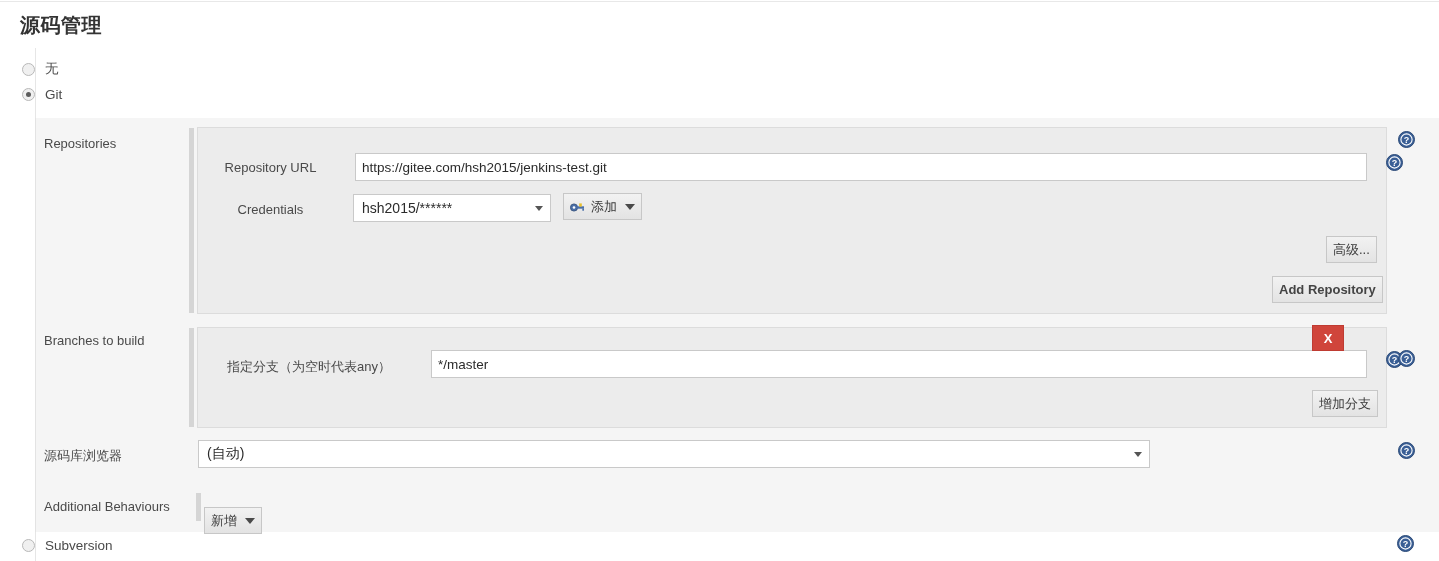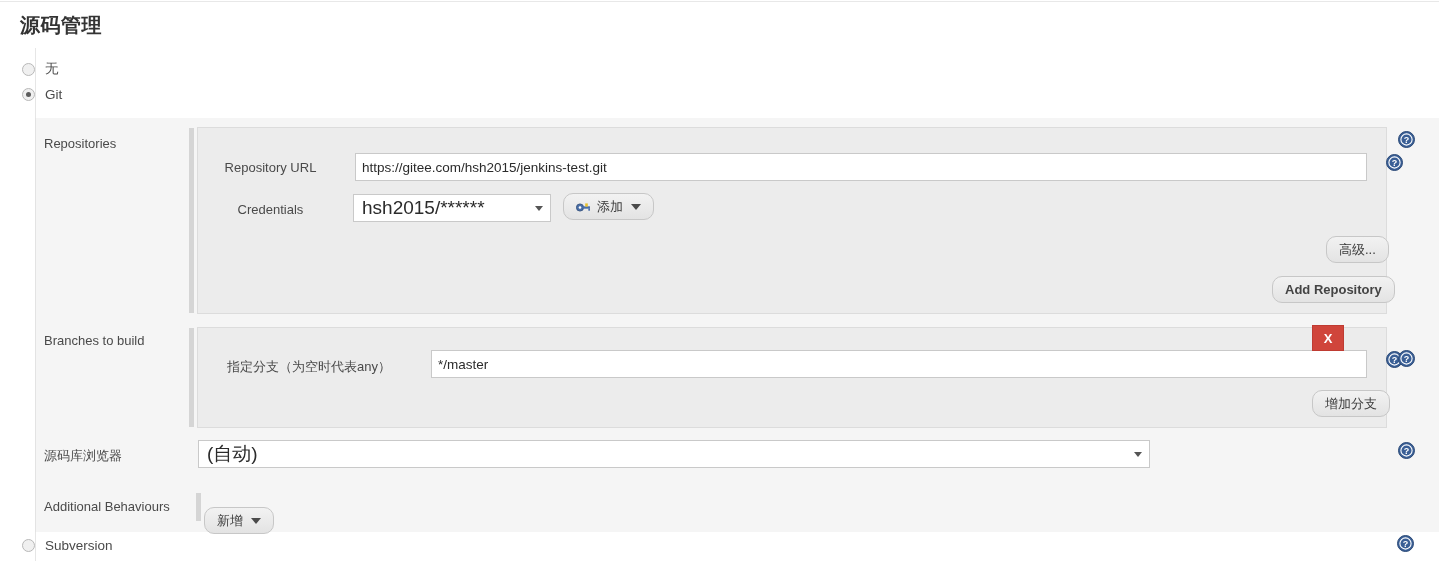--- a/index.html
+++ b/index.html
@@ -133,21 +133,21 @@
     font-size: 13.5px;
     color: #2b2b2b;
     outline: none;
   }
 
   .selectbox {
     position: absolute;
     height: 28px;
     border: 1px solid #c9c9c9;
     background: #ffffff;
-    font-size: 19px;
+    font-size: 14px;
     color: #2b2b2b;
     display: flex;
     align-items: center;
     padding-left: 8px;
     padding-right: 8px;
     white-space: nowrap;
     overflow: hidden;
   }
   .selectbox .caret {
     position: absolute;
@@ -160,24 +160,24 @@
     border-top: 5px solid #555555;
   }
 
   
   .btn {
     position: absolute;
     display: inline-flex;
     align-items: center;
     justify-content: center;
     height: 27px;
-    padding: 0 12px;
+    padding: 0 6px;
     background: linear-gradient(#f2f2f2, #e3e3e3);
     border: 1px solid #c7c7c7;
-    border-radius: 10px;
+    border-radius: 0;
     font-size: 13px;
     color: #3b3b3b;
     white-space: nowrap;
     cursor: pointer;
   }
   .btn.bold { font-weight: bold; color: #444444; }
 
   .btn .dd-caret {
     margin-left: 8px;
     width: 0; height: 0;

